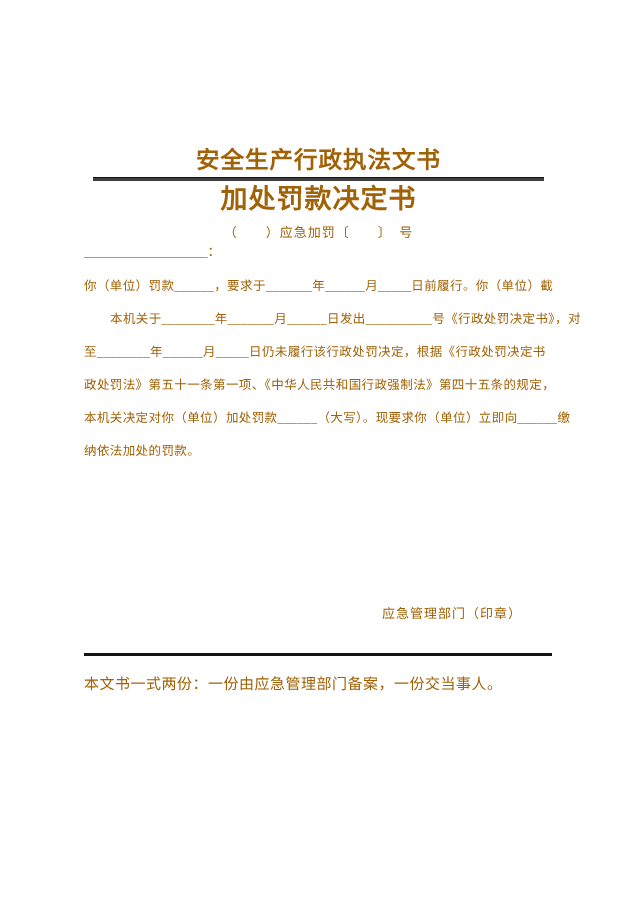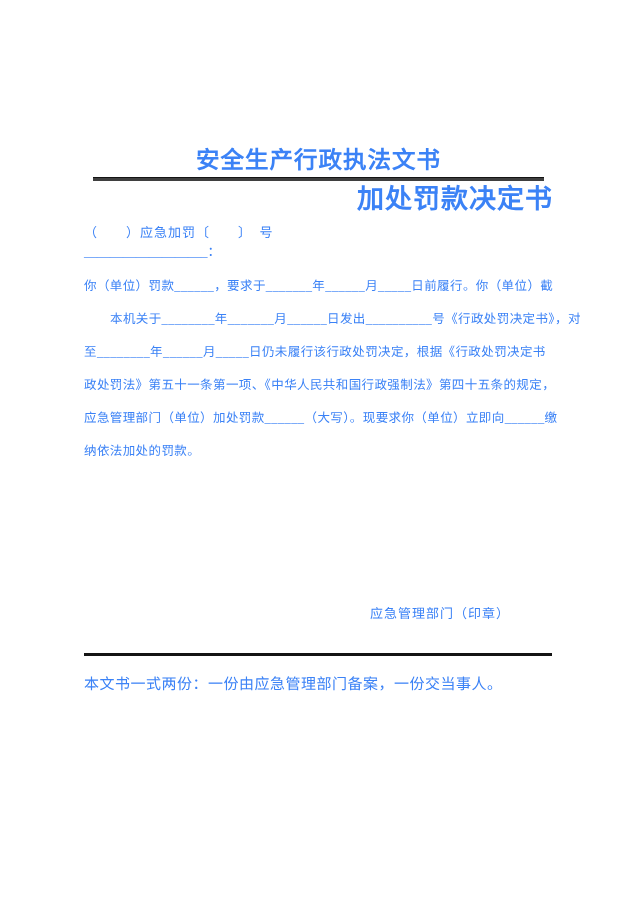--- a/index.html
+++ b/index.html
@@ -9,49 +9,49 @@
   }
   .page {
     position: relative;
     width: 635px;
     height: 898px;
     margin: 0 auto;
     background: #ffffff;
     box-sizing: border-box;
     padding: 146px 82px 0 84px;
     font-family: "Liberation Serif", "DejaVu Serif", serif;
-    color: #3b82f6;
+    color: #a16207;
     overflow: hidden;
   }
   .doc-category {
     text-align: center;
     font-size: 23.5px;
     font-weight: 700;
     letter-spacing: 1px;
     line-height: 28px;
     white-space: nowrap;
   }
   .title-rule {
     width: 451px;
     height: 3px;
     margin: 3px auto 0 auto;
     background: #3f3f3f;
     border-top: 1px solid #141414;
   }
   .doc-title {
-    text-align: right;
+    text-align: center;
     font-size: 27px;
     font-weight: 700;
     letter-spacing: 1px;
     line-height: 34px;
     margin-top: 1px;
     white-space: nowrap;
   }
   .doc-number {
-    text-align: left;
+    text-align: center;
     font-size: 13px;
     line-height: 18px;
     margin-top: 8px;
     letter-spacing: 1px;
     white-space: nowrap;
   }
   .addressee-line {
     font-size: 13px;
     line-height: 20px;
     letter-spacing: 0;
@@ -65,21 +65,21 @@
   .body-line {
     white-space: nowrap;
     letter-spacing: 0.4px;
   }
   .body-line.indent {
     text-indent: 26px;
   }
   .signature-block {
     margin-top: 136px;
     margin-left: auto;
-    margin-right: 43px;
+    margin-right: 31px;
     width: fit-content;
     text-align: center;
     font-size: 13px;
   }
   .signature-authority {
     line-height: 20px;
     letter-spacing: 1px;
     white-space: nowrap;
   }
   .signature-date {
@@ -115,21 +115,21 @@
 
   <div class="doc-number">（　　）应急加罚〔　　〕　号</div>
 
   <div class="addressee-line">___________________：</div>
 
   <div class="body-paragraph">
     <div class="body-line">你（单位）罚款______，要求于_______年______月_____日前履行。你（单位）截</div>
     <div class="body-line indent">本机关于________年_______月______日发出__________号《行政处罚决定书》，对</div>
     <div class="body-line">至________年______月_____日仍未履行该行政处罚决定，根据《行政处罚决定书</div>
     <div class="body-line">政处罚法》第五十一条第一项、《中华人民共和国行政强制法》第四十五条的规定，</div>
-    <div class="body-line">应急管理部门（单位）加处罚款______（大写）。现要求你（单位）立即向______缴</div>
+    <div class="body-line">本机关决定对你（单位）加处罚款______（大写）。现要求你（单位）立即向______缴</div>
     <div class="body-line">纳依法加处的罚款。</div>
   </div>
 
   <div class="signature-block">
     <div class="signature-authority">应急管理部门（印章）</div>
   </div>
 
   <div class="footer-rule"></div>
 
   <div class="footer-note">本文书一式两份：一份由应急管理部门备案，一份交当事人。</div>

